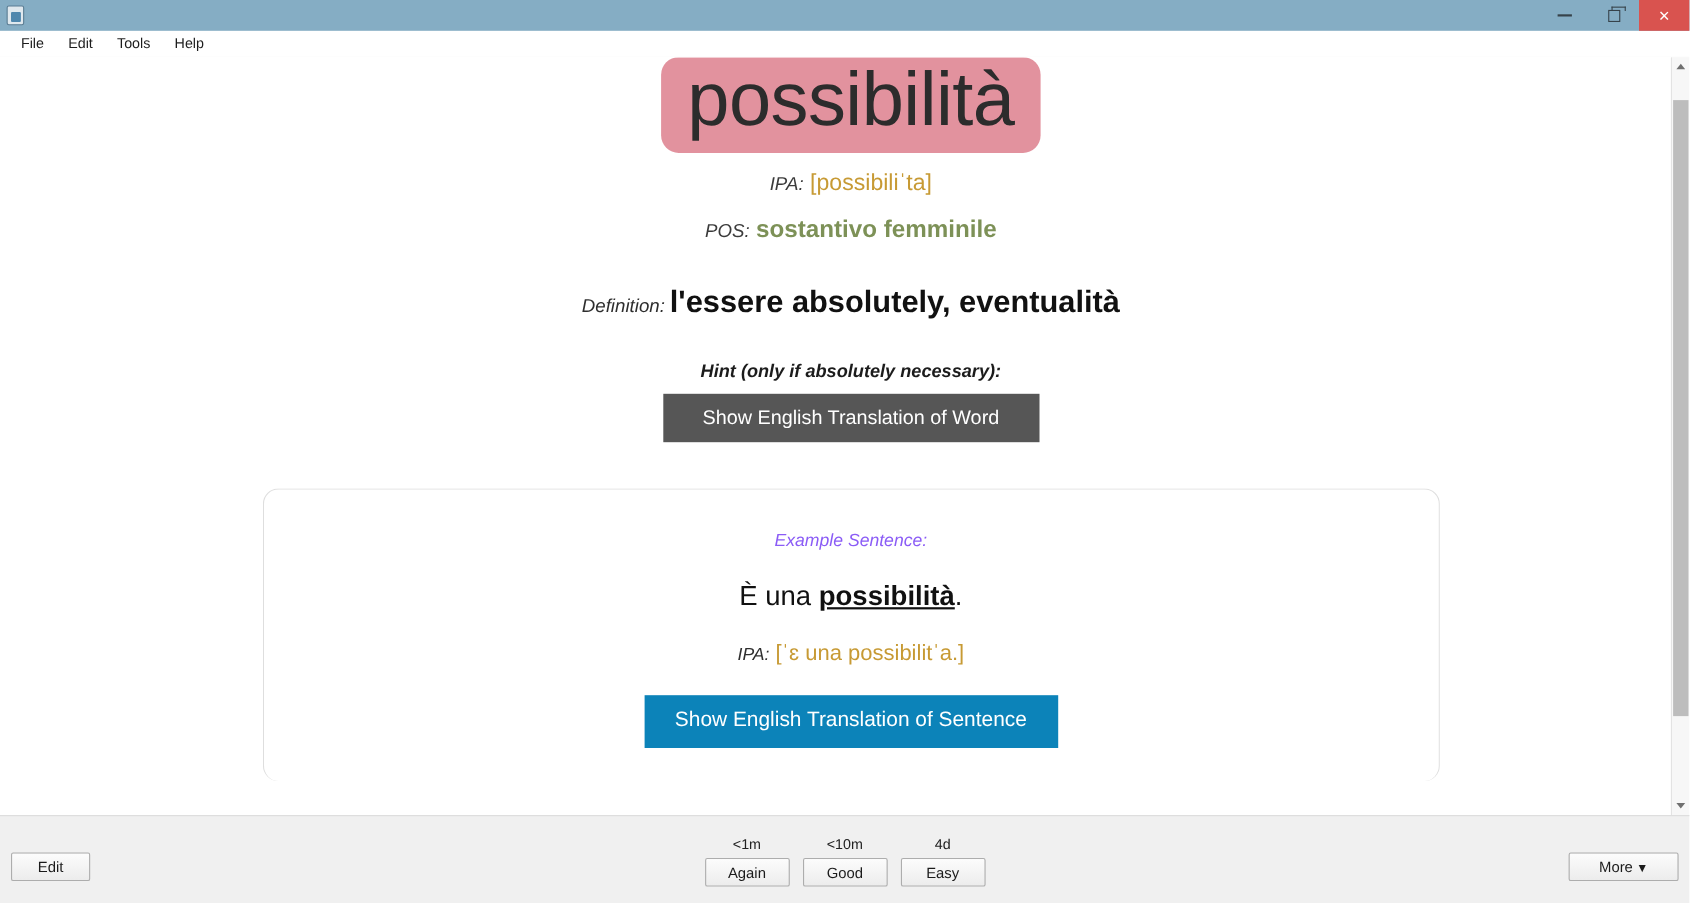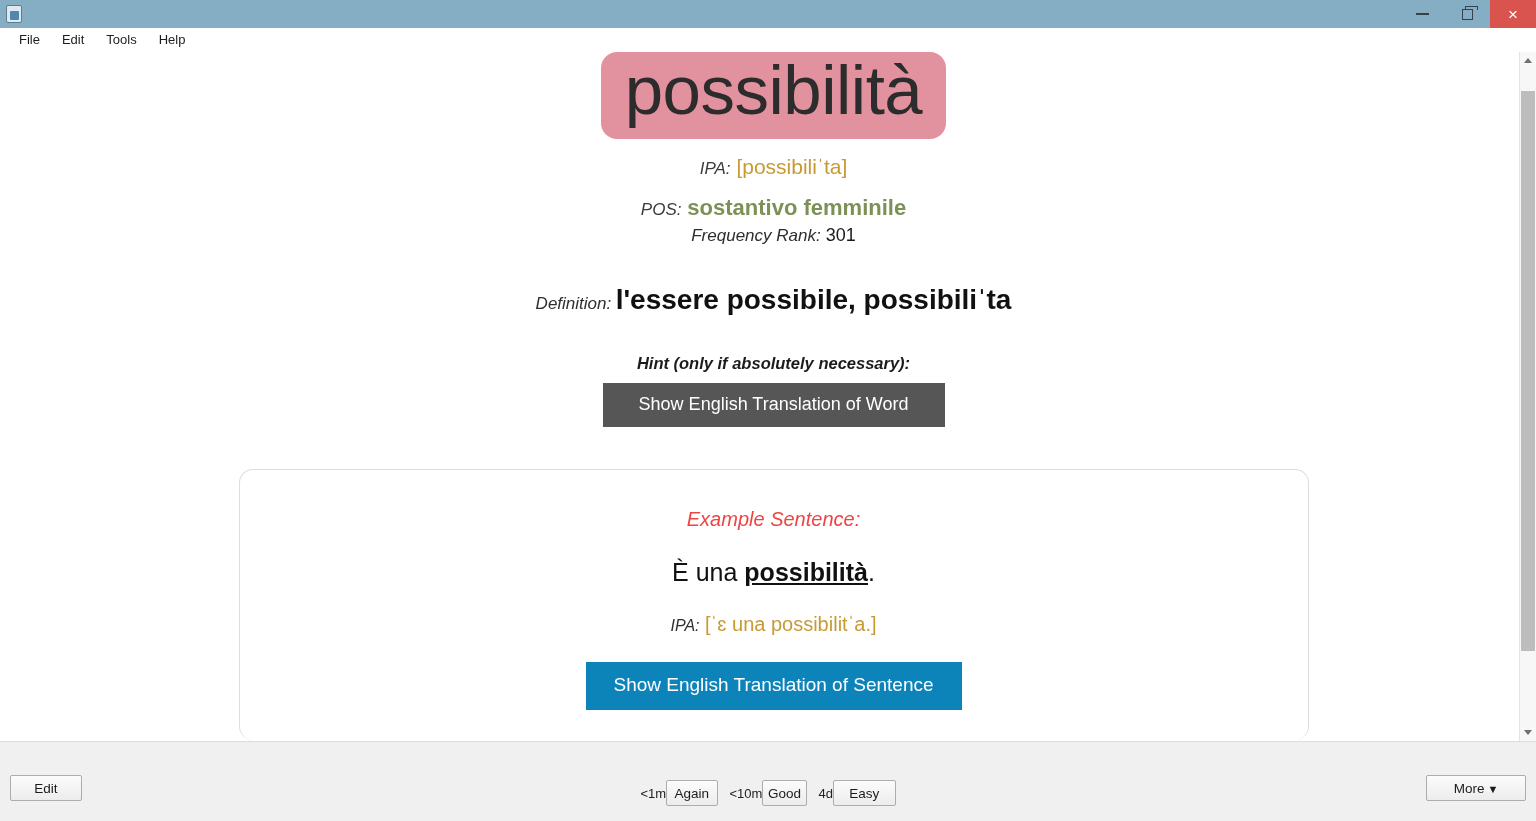--- a/index.html
+++ b/index.html
@@ -194,21 +194,21 @@
   
   .example-card {
     margin: 42px auto 0 auto;
     width: 1070px;
     border: 1px solid #dedede;
     border-radius: 14px;
     border-bottom: none;
     padding: 38px 20px 30px 20px;
     min-height: 230px;
   }
-  .example-label { font-style: italic; font-size: 20px; color: #ef4444; }
+  .example-label { font-style: italic; font-size: 16px; color: #8b5cf6; }
   .example-sentence {
     margin-top: 27px;
     font-size: 25px;
     color: #111;
   }
   .example-sentence b {
     font-weight: bold;
     text-decoration: underline;
   }
   .example-ipa-line { margin-top: 26px; font-size: 20px; }
@@ -291,21 +291,22 @@
     position: absolute;
     left: 0; right: 0;
     bottom: 15px;
     display: flex;
     justify-content: center;
     gap: 12px;
   }
   .answer-col {
     width: 77px;
     display: flex;
-    align-items: flex-end;
+    flex-direction: column;
+    align-items: center;
   }
   .interval {
     font-size: 13px;
     color: #222;
     margin-bottom: 5px;
   }
   .answer-btn {
     width: 77px;
     height: 26px;
     border: 1px solid #adadad;
@@ -356,28 +357,24 @@
         <div class="meta-line">
           <span class="meta-label">IPA:</span>
           <span class="ipa-value">[possibiliˈta]</span>
         </div>
 
         <div class="meta-line">
           <span class="meta-label">POS:</span>
           <span class="pos-value">sostantivo femminile</span>
         </div>
 
-        <div class="freq-line">
-          <span class="freq-label">Frequency Rank:</span>
-          <span class="freq-value">301</span>
-        </div>
 
         <div class="definition-line">
           <span class="definition-label">Definition:</span>
-          <span class="definition-value">l'essere possibile, possibiliˈta</span>
+          <span class="definition-value">l'essere absolutely, eventualità</span>
         </div>
 
         <div class="hint-block">
           <div class="hint-label">Hint (only if absolutely necessary):</div>
           <button class="hint-button">Show English Translation of Word</button>
         </div>
 
         <div class="example-card">
           <div class="example-label">Example Sentence:</div>
           <div class="example-sentence">

